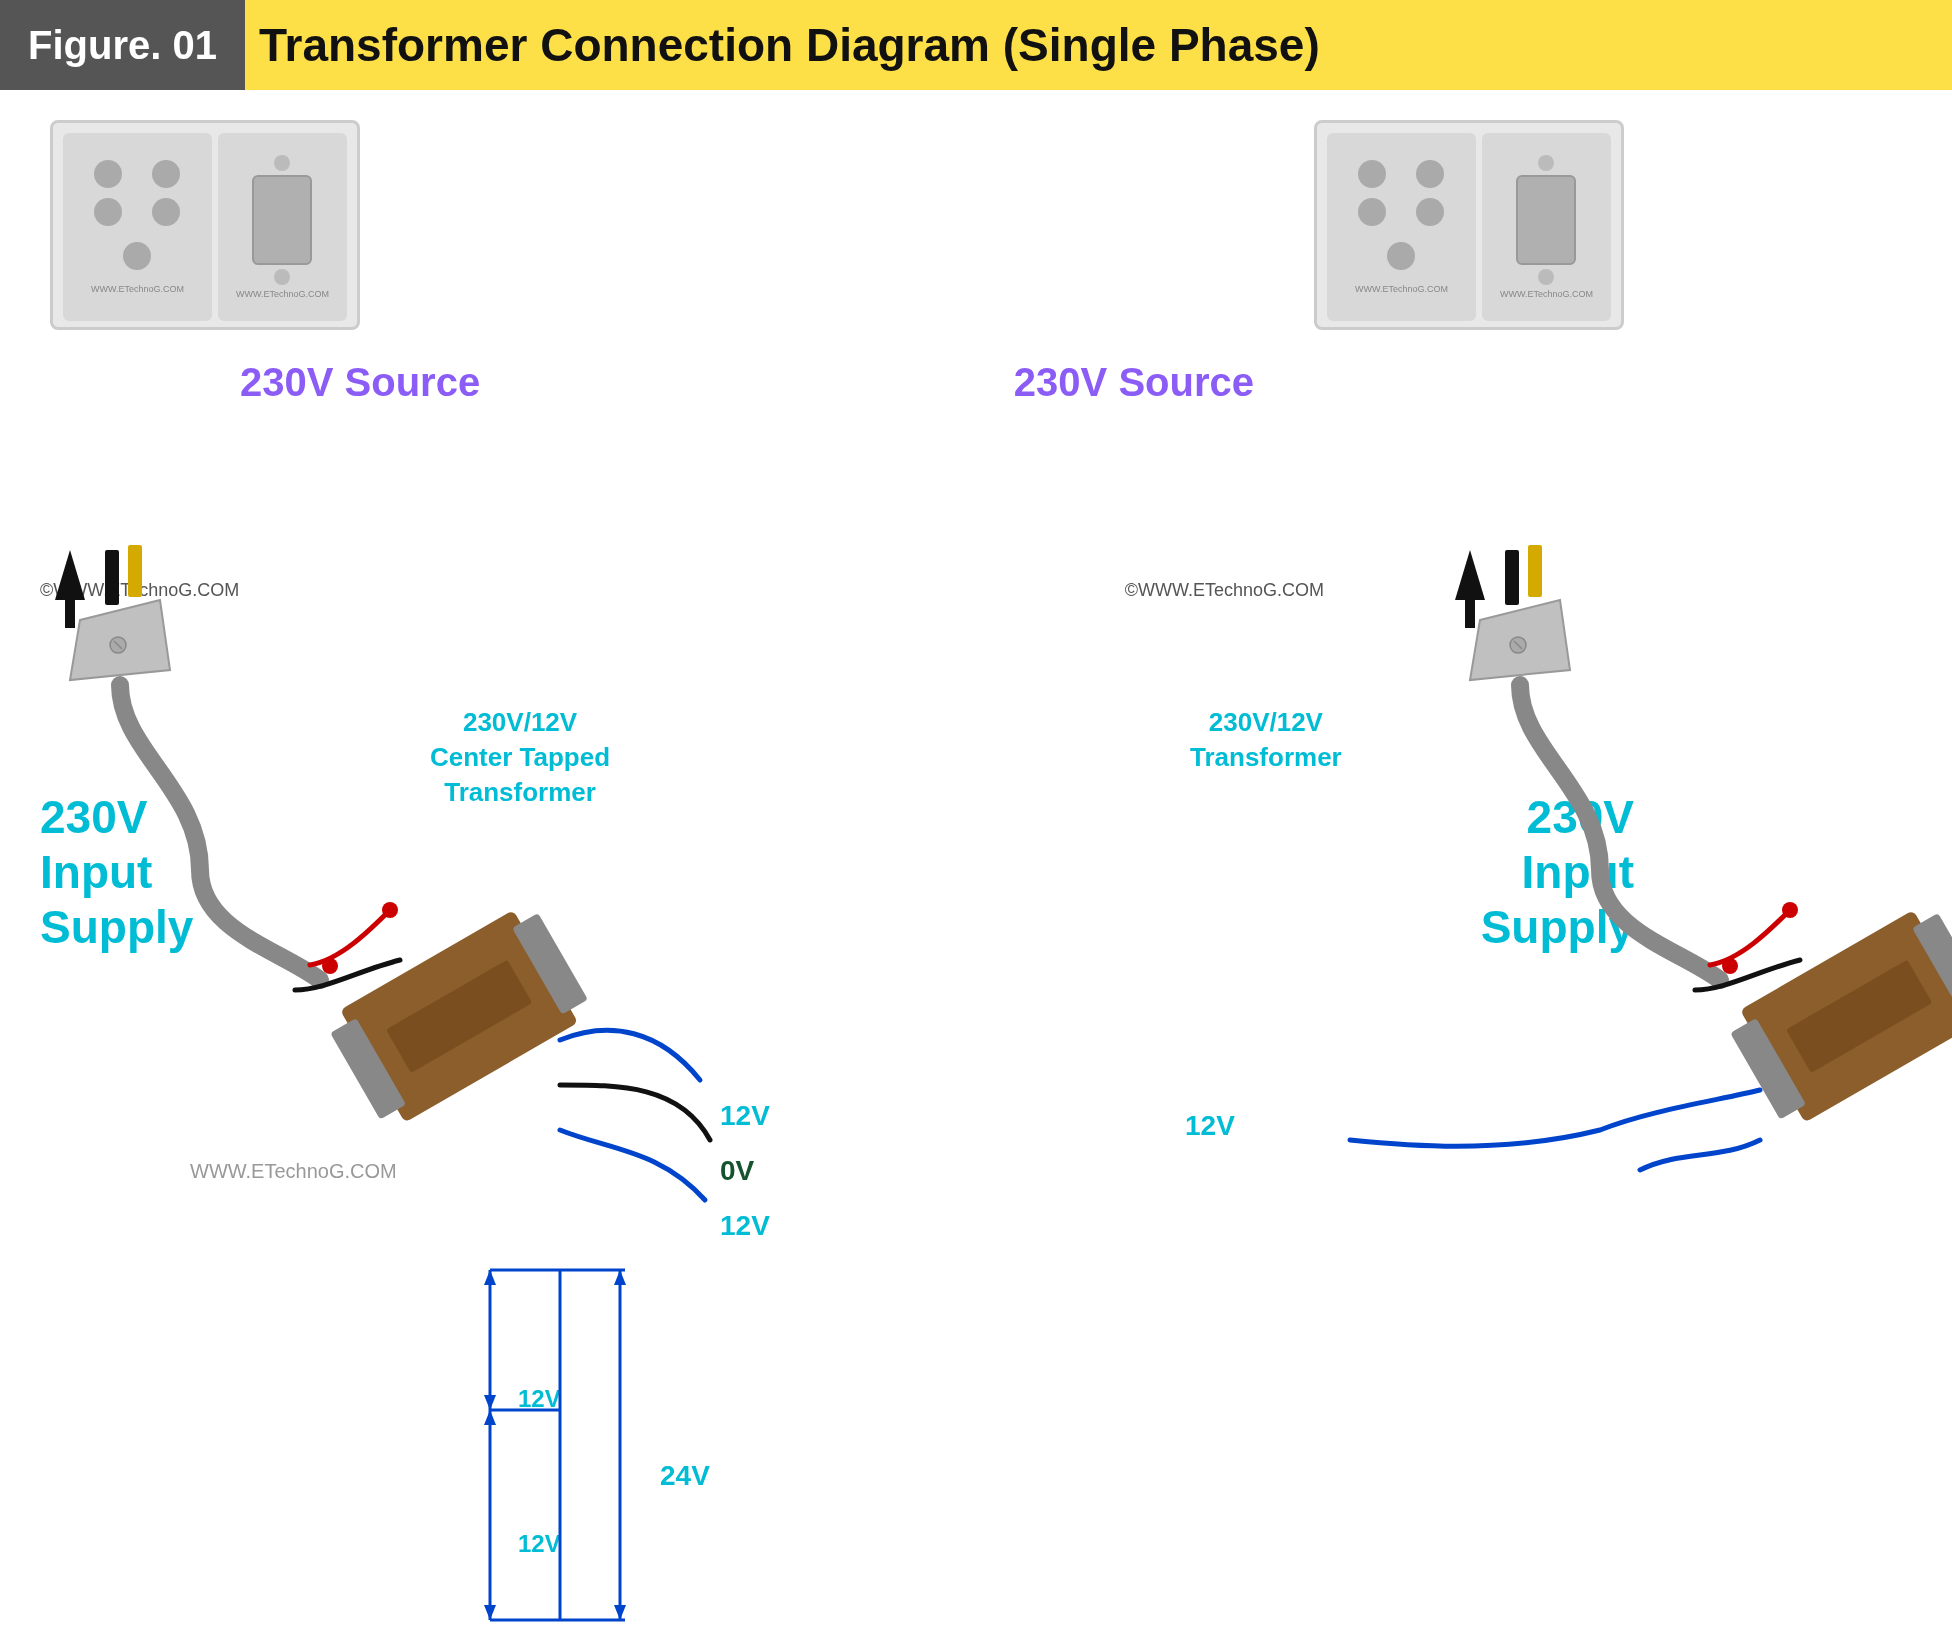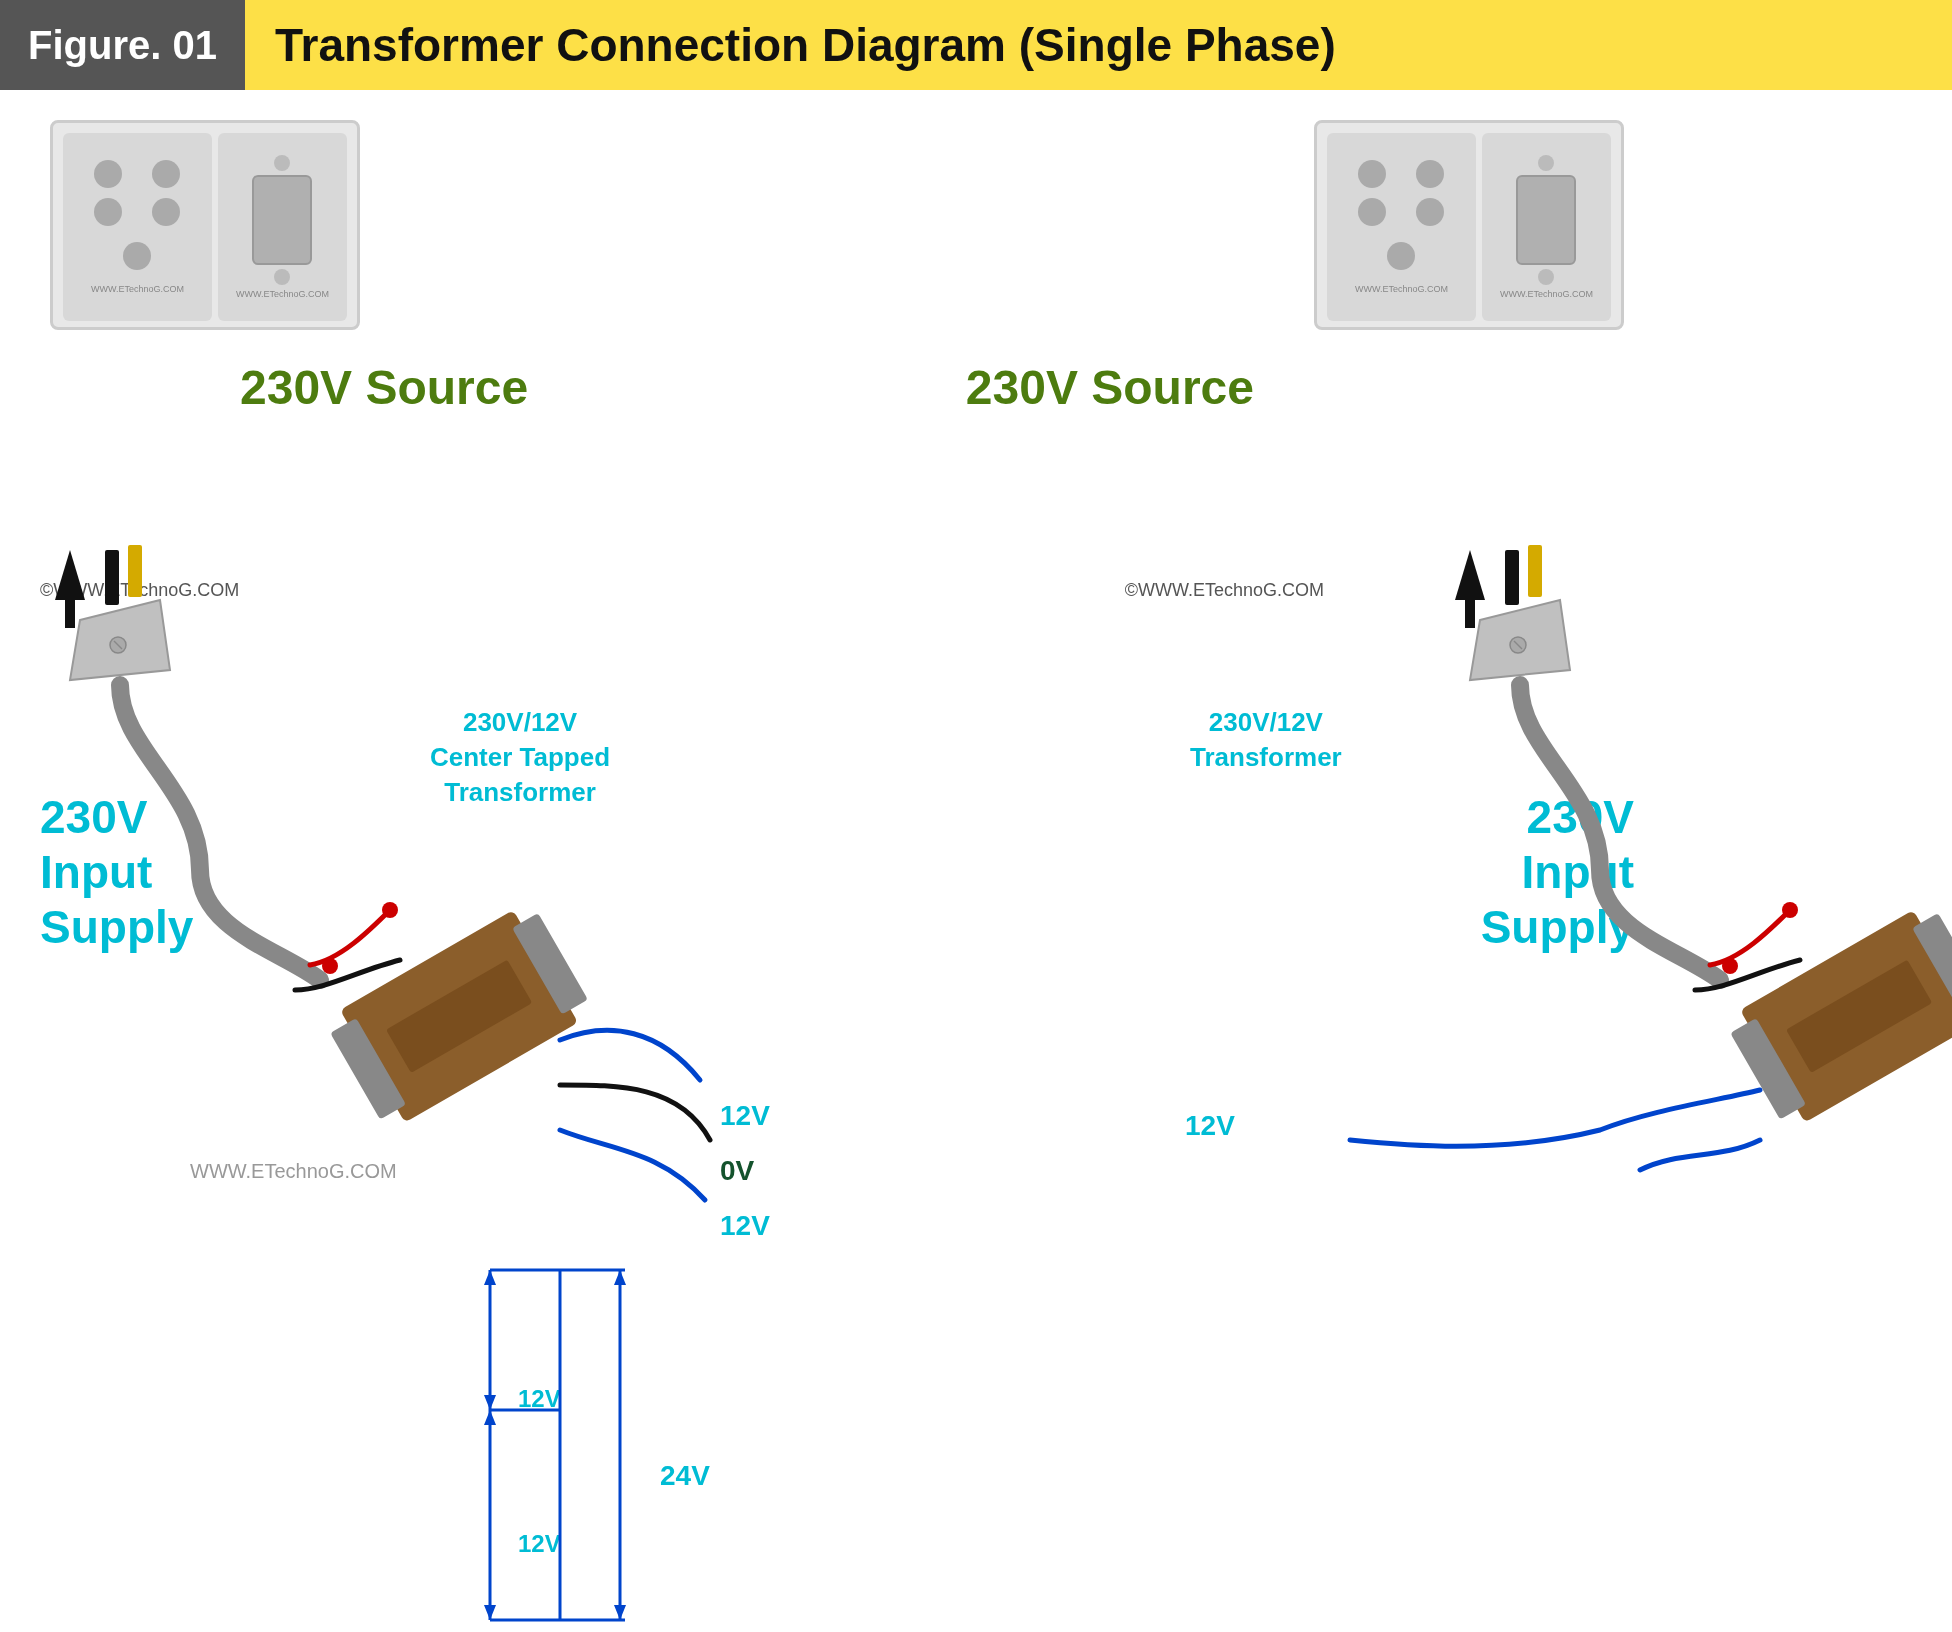--- a/index.html
+++ b/index.html
@@ -26,21 +26,21 @@
       font-weight: bold;
       padding: 12px 28px;
       height: 90px;
       display: flex;
       align-items: center;
     }
     .header-title {
       font-size: 46px;
       font-weight: bold;
       color: #111;
-      padding-left: 30px;
+      padding-left: 14px;
     }
 
     
     .main {
       position: relative;
       width: 1674px;
       height: 1542px;
     }
 
     
@@ -122,22 +122,22 @@
       width: 16px;
       height: 16px;
       border-radius: 50%;
       background: #bbb;
       margin-top: 4px;
     }
 
     
     .source-label {
       position: absolute;
-      color: #4d7c0f;
-      font-size: 48px;
+      color: #8b5cf6;
+      font-size: 40px;
       font-weight: bold;
     }
     .source-left {
       top: 270px;
       left: 240px;
     }
     .source-right {
       top: 270px;
       right: 420px;
     }

